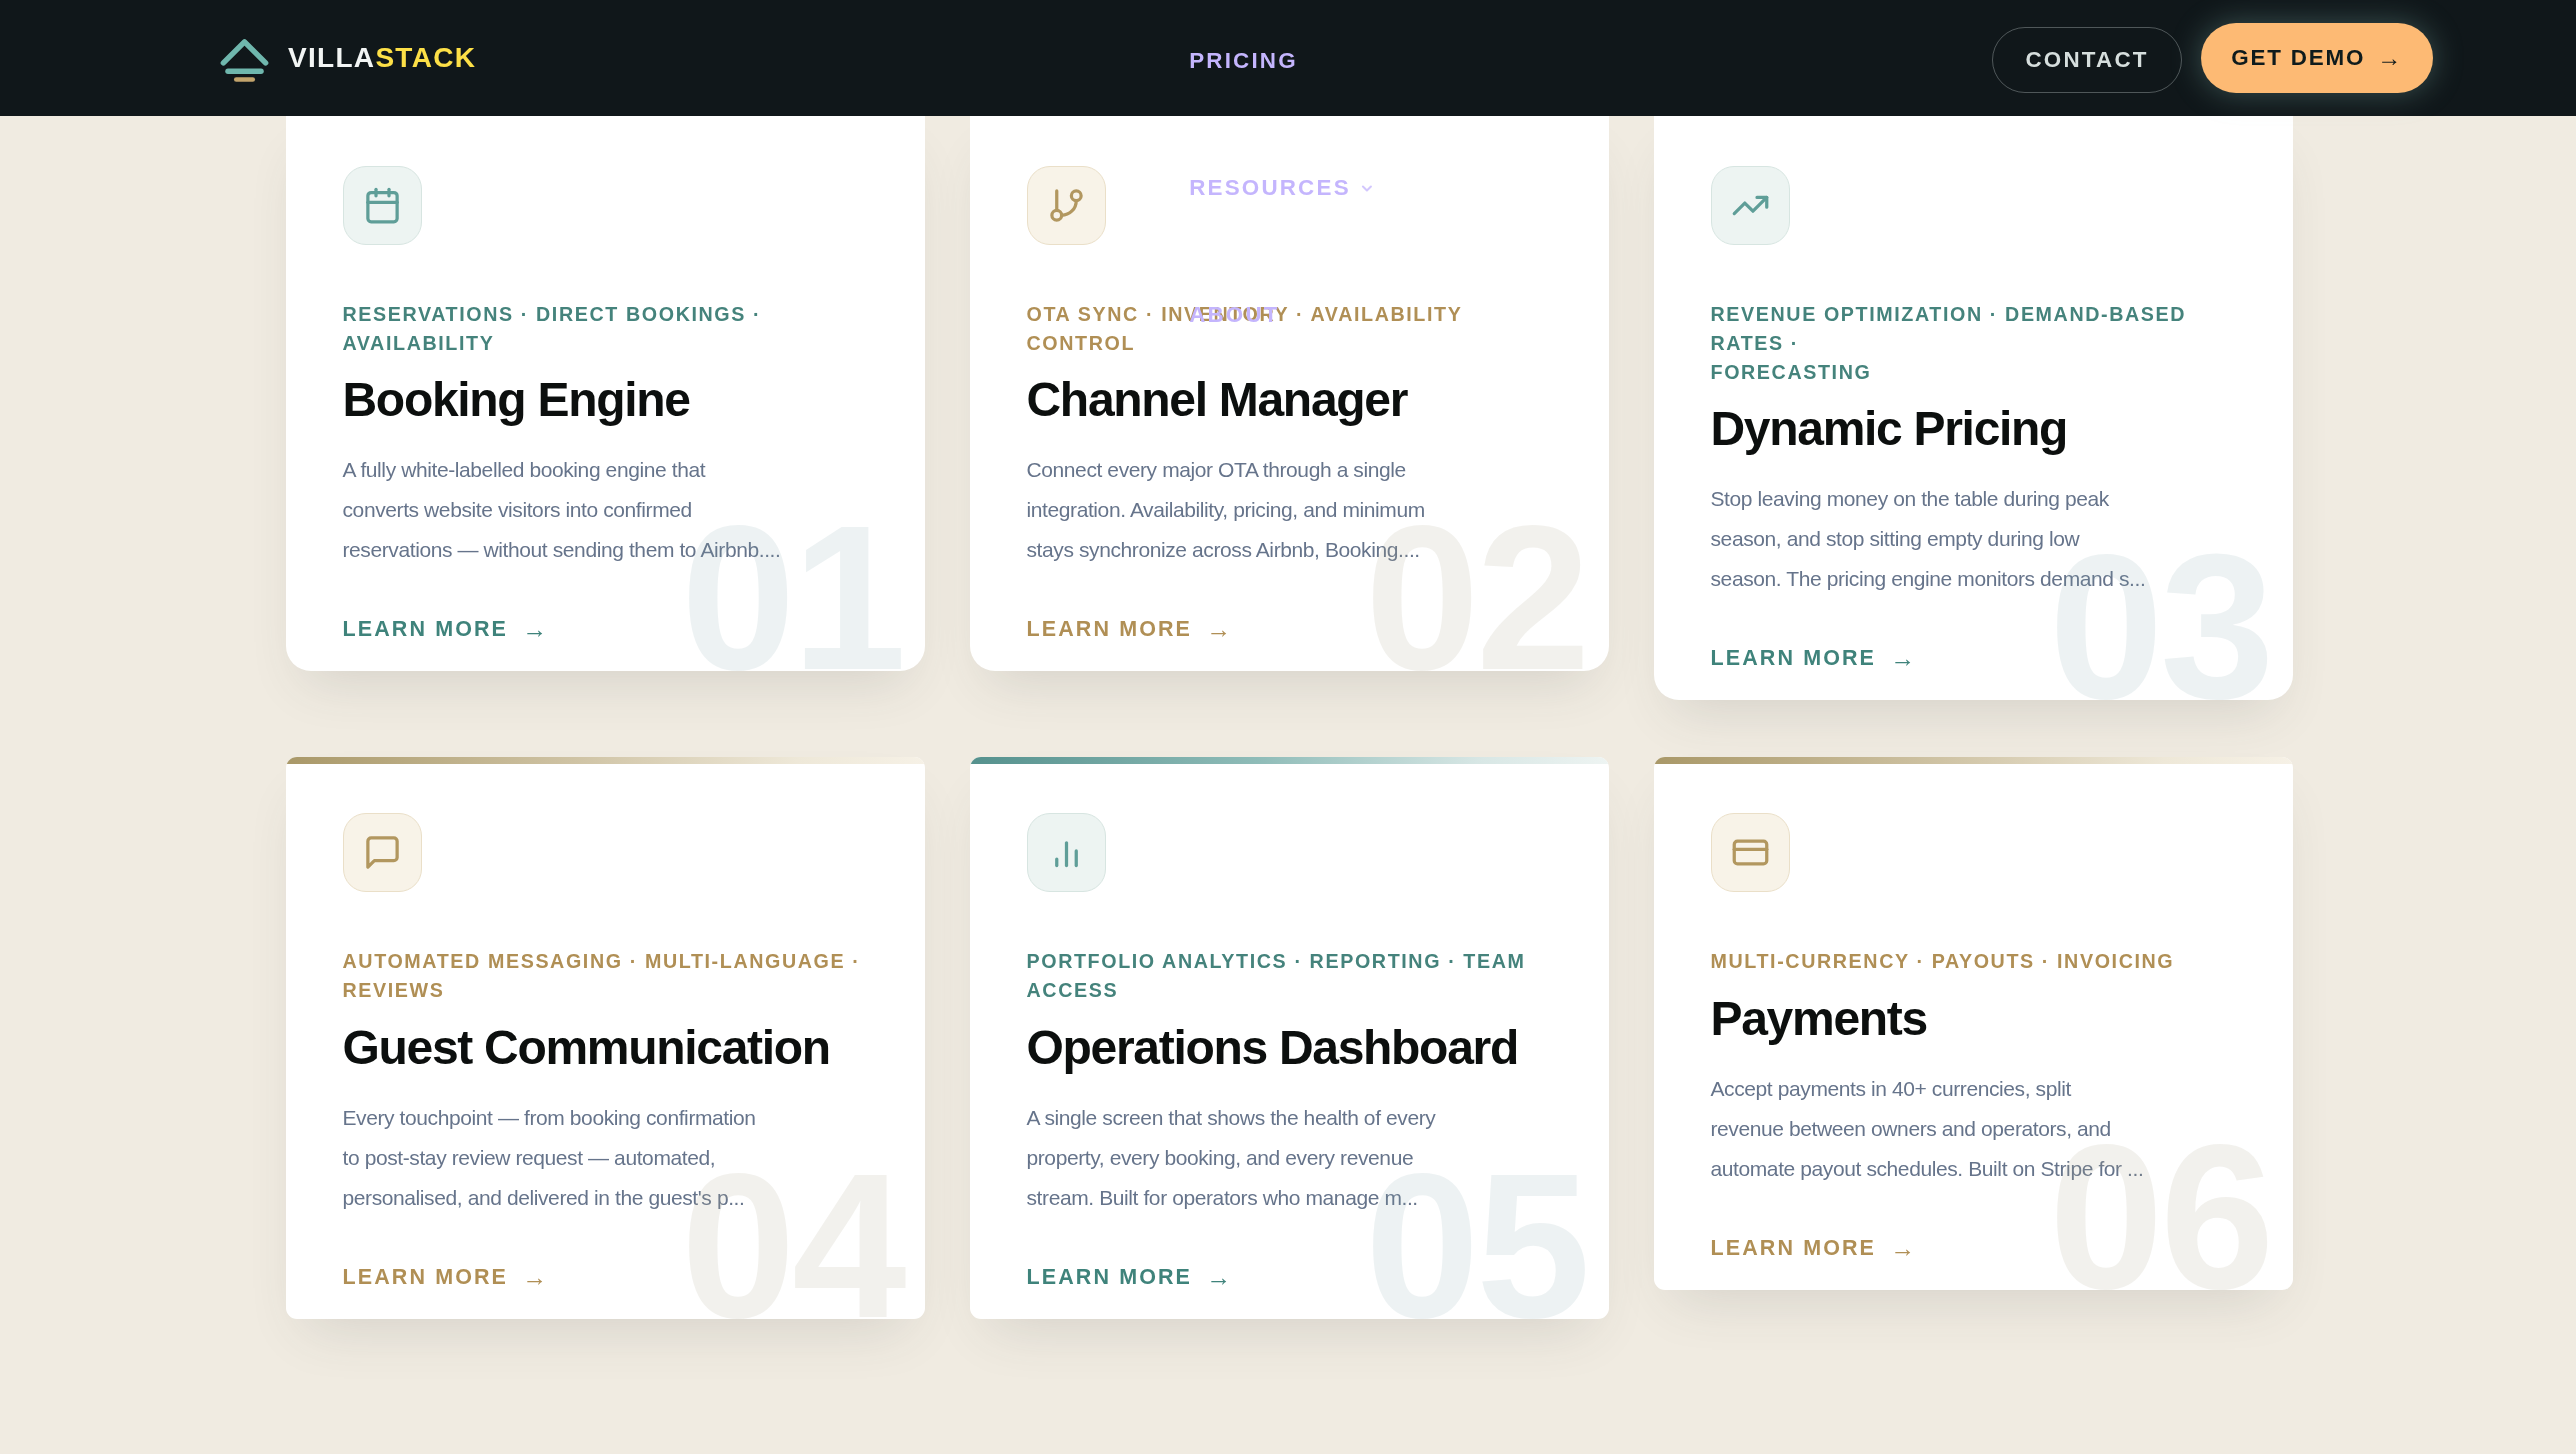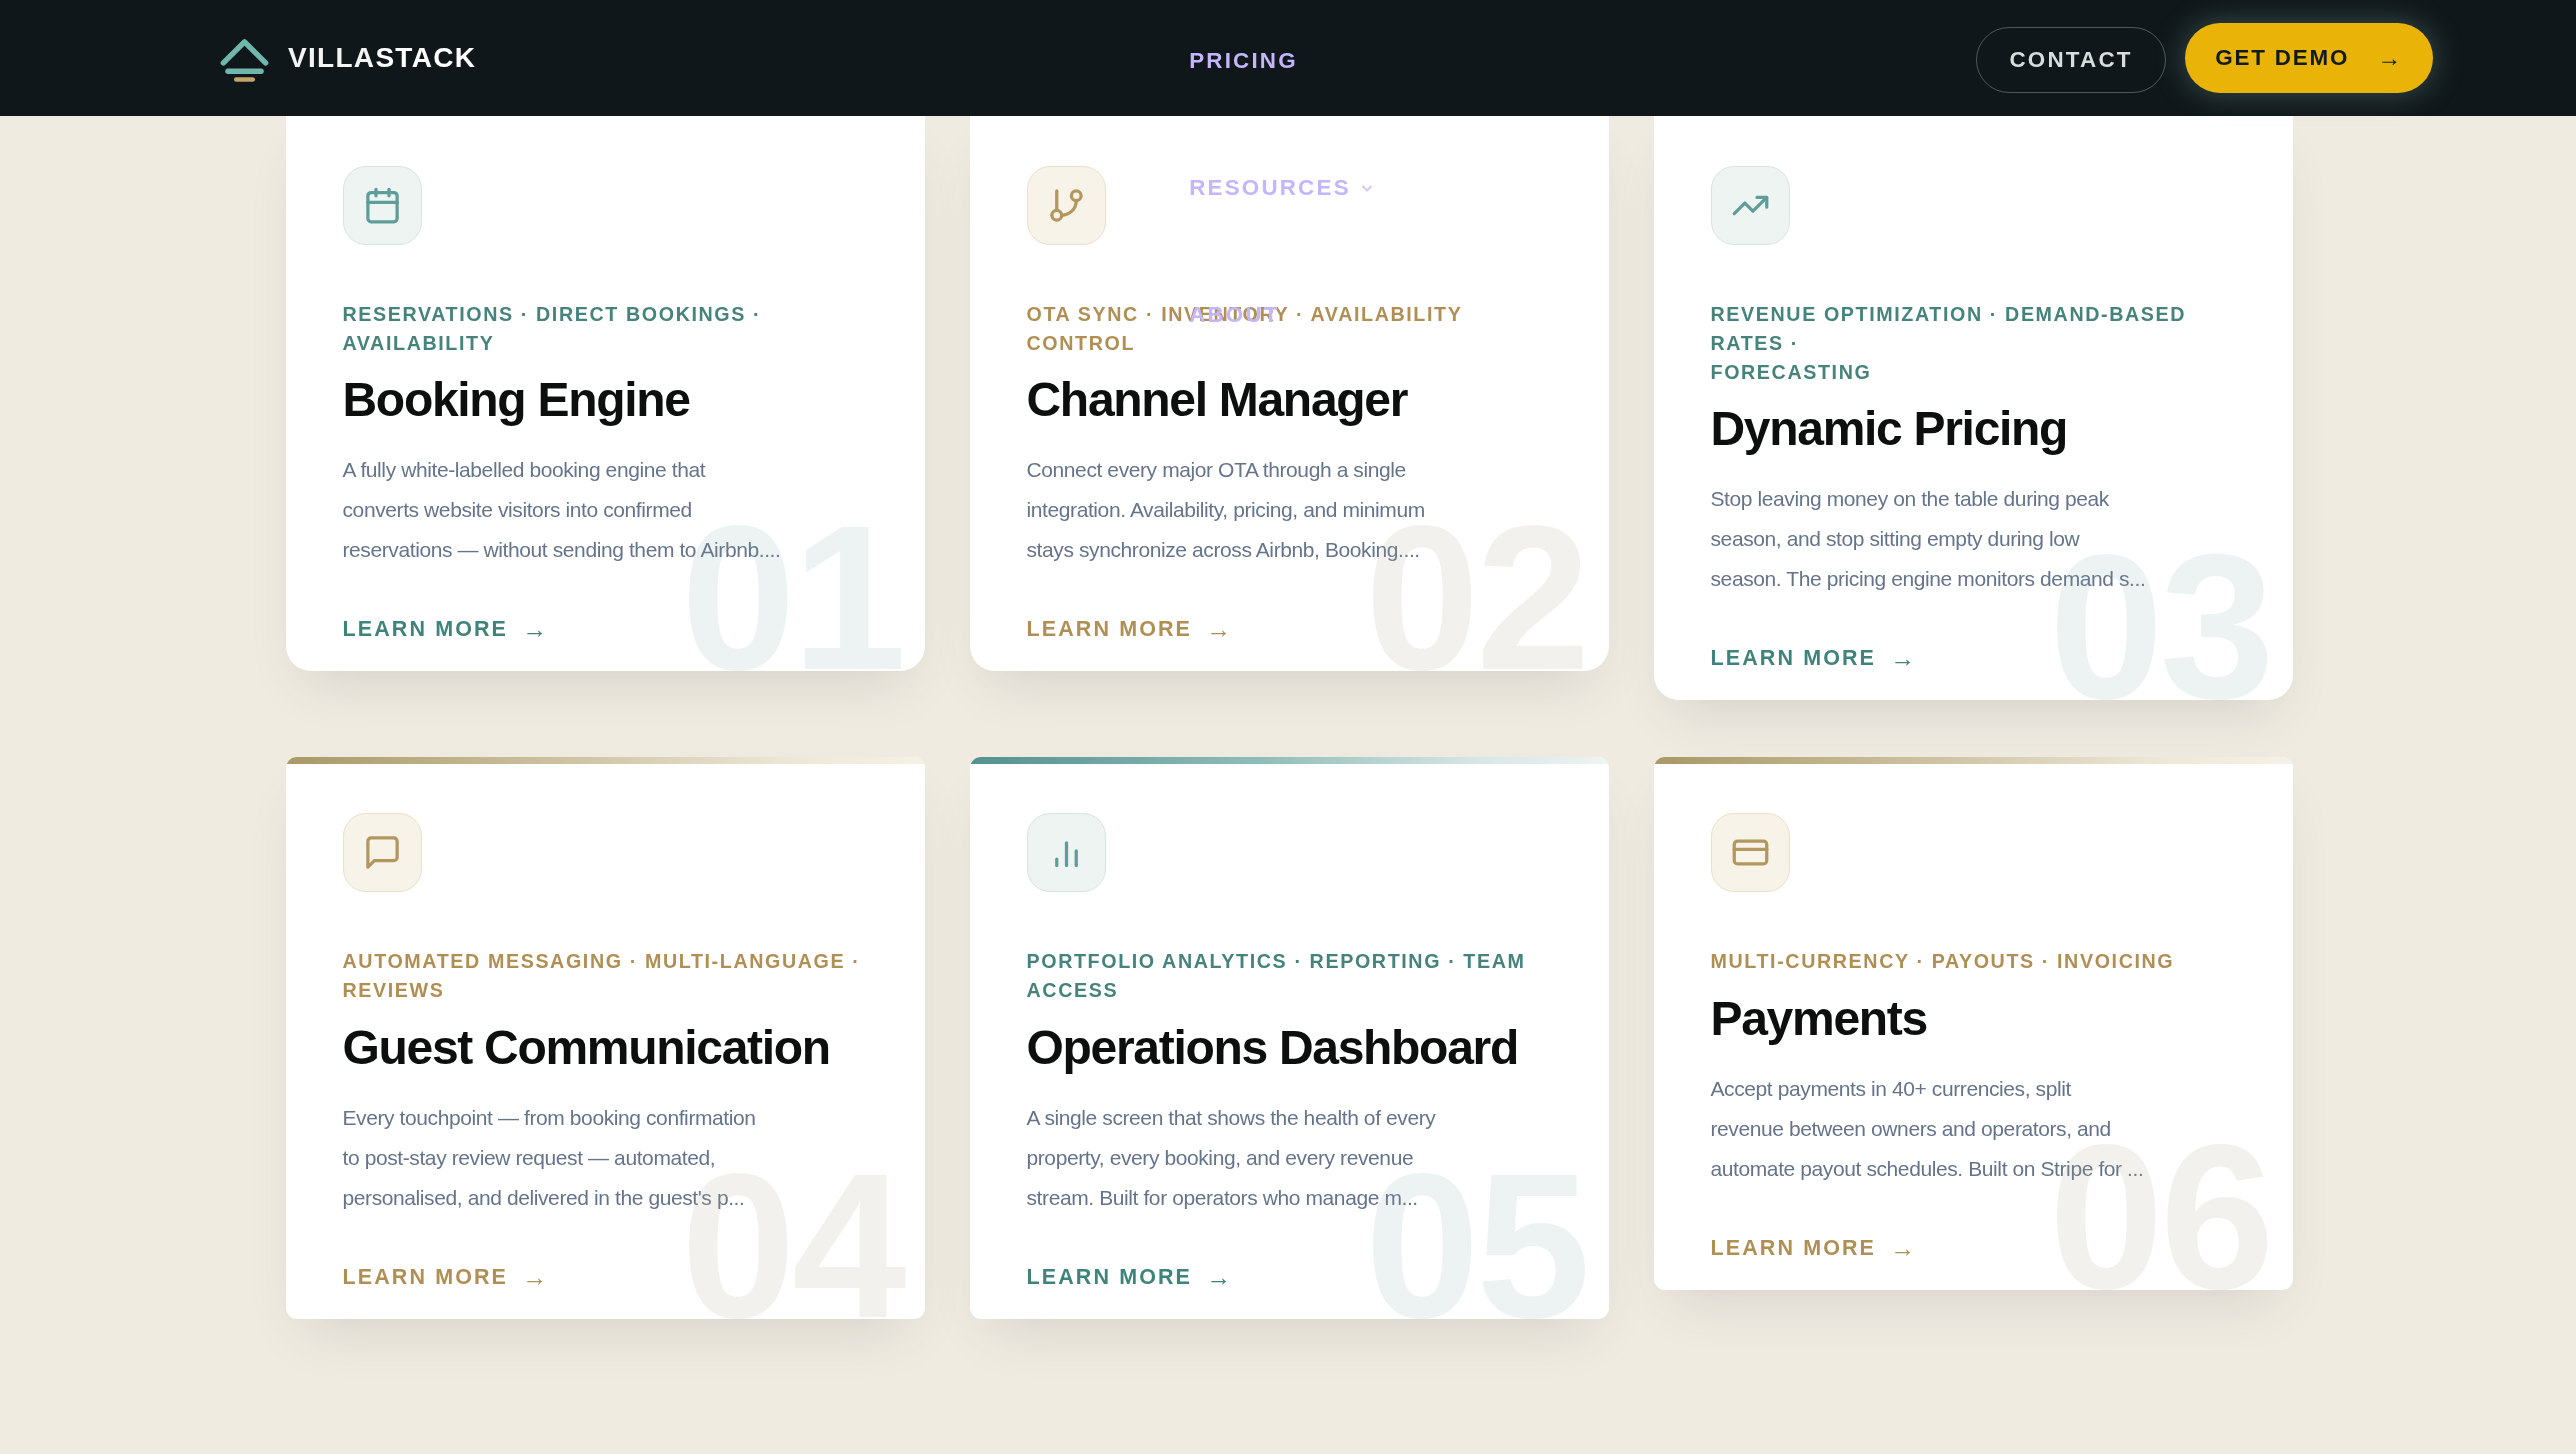--- a/index.html
+++ b/index.html
@@ -12,21 +12,21 @@
   
   .navbar {
     position:fixed; top:0; left:0; width:2576px; height:116px;
     background:#10171a;
     display:flex; align-items:center;
     z-index:10;
   }
   .logo { display:flex; align-items:center; gap:16px; margin-left:217px; cursor:pointer; }
   .logo-text { font-size:28px; font-weight:bold; letter-spacing:1.3px; }
   .logo-text .w { color:#f2f5f4; }
-  .logo-text .t { color:#ffffff; }
+  .logo-text .t { color:#fde047; }
 
   .nav-menu {
     display:flex; align-items:flex-start; gap:65px;
     position:absolute; left:50%; top:50%; transform:translate(-53%,-50%);flex-direction:column;
   }
   .nav-item {
     display:flex; align-items:center; gap:8px;
     color:#c4b5fd; font-size:22.4px; font-weight:bold; letter-spacing:2.2px;
     cursor:pointer; padding:18px 7.2px; position:relative;
   }
@@ -39,24 +39,24 @@
     background:#6ebbb0; border-radius:2.7px;
   }
   .nav-actions { position:absolute; right:143px; display:flex; align-items:flex-end; gap:19.7px; }
   .btn-contact {
     border:1.8px solid rgba(214,224,224,.32); color:#d6dedd; background:transparent;
     font-size:22.4px; font-weight:bold; letter-spacing:2.2px;
     padding:19px 32px; border-radius:39px; cursor:pointer;
     font-family:inherit;
   }
   .btn-demo {
-    background:#eab308; color:#0f1b1c; border:none;
+    background:#fdba74; color:#0f1b1c; border:none;
     font-size:22.4px; font-weight:bold; letter-spacing:1.8px;
     padding:20.6px 30px; border-radius:39px; cursor:pointer;
-    display:flex; align-items:center; gap:28px;
+    display:flex; align-items:center; gap:12px;
     font-family:inherit;
     box-shadow:0 0 30px rgba(138,192,183,.35);
   }
   .btn-demo .arrow { font-size:24px; font-weight:normal; }
 
   
   .grid {
     width:2005px; margin:116px auto 0 auto;
     display:grid; grid-template-columns:639px 639px 639px;
     column-gap:45px; row-gap:57px;

